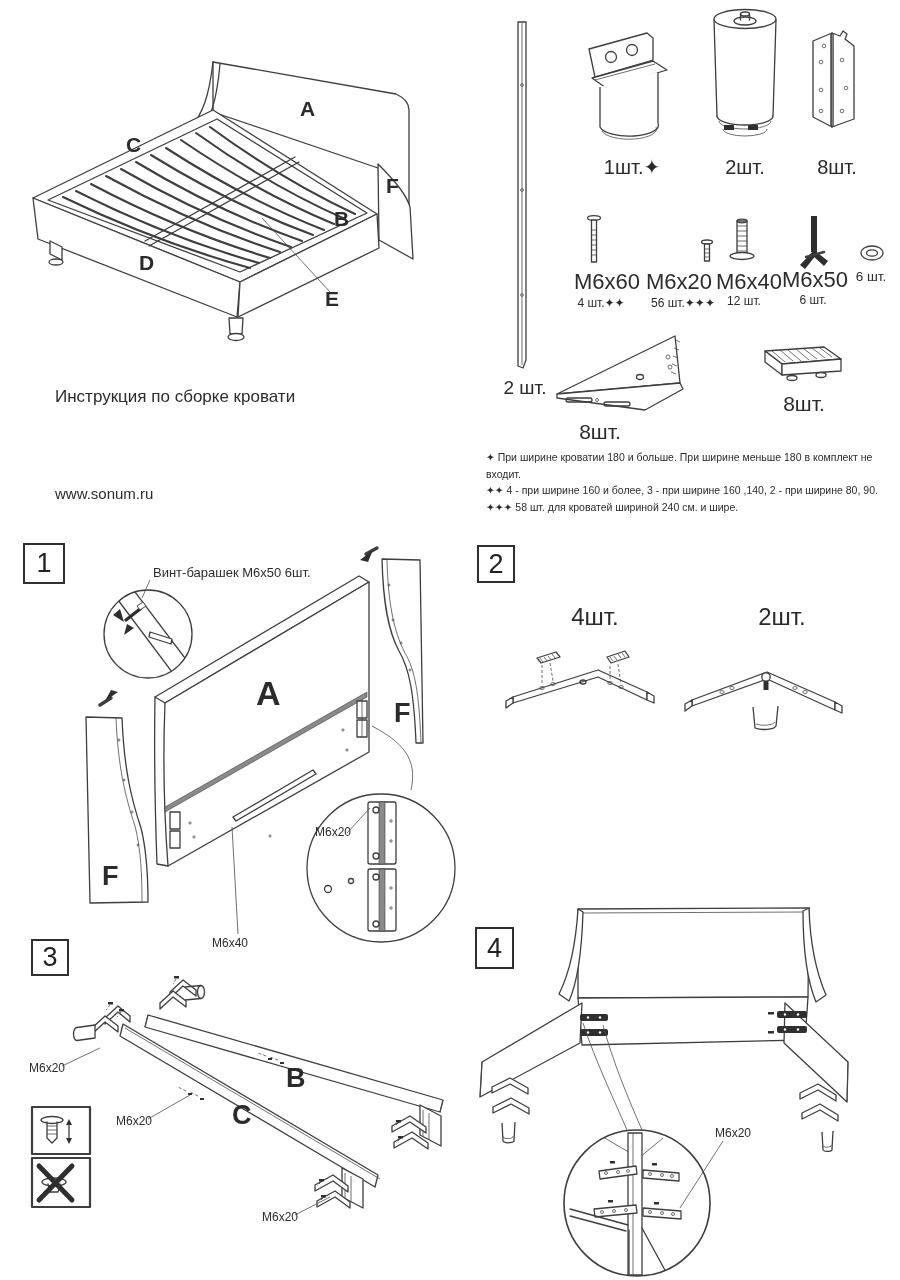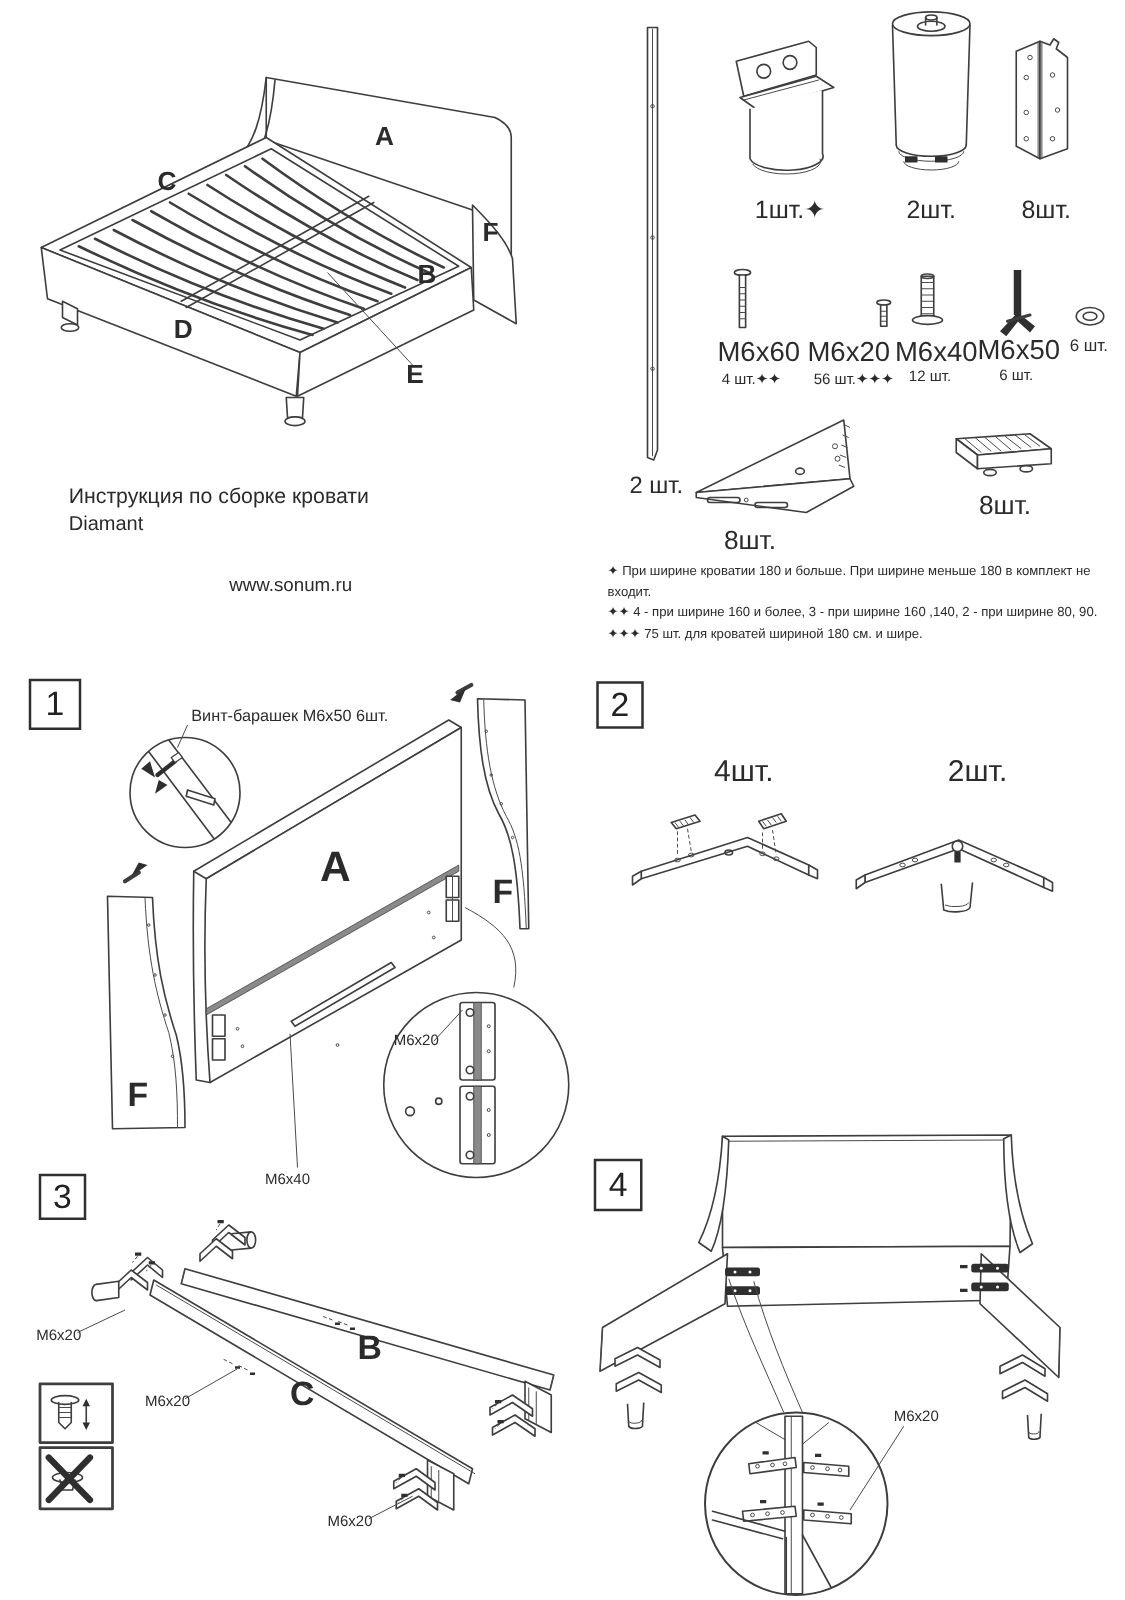--- a/index.html
+++ b/index.html
@@ -17,21 +17,21 @@
   .t12{font-size:12px;} .t13{font-size:13px;} .t14{font-size:13.5px;}
   .t19{font-size:19px;} .t20{font-size:20px;} .t21{font-size:21px;} .t22{font-size:22px;}
   .t24{font-size:24px;}
   .big{font-size:27px;font-weight:600;}
   .mid{font-size:21px;font-weight:600;}
   .numbox{position:absolute;border:2px solid #2f2f2f;background:#fff;display:flex;
           align-items:center;justify-content:center;font-size:27px;color:#222;}
   .titleblock{position:absolute;left:55px;top:386px;width:355px;}
   .titleblock .l1{font-size:17px;line-height:21px;}
   .titleblock .l2{font-size:16px;margin-top:4px;}
-  .site{position:absolute;left:55px;top:460px;width:355px;text-align:center;font-size:15px;}
+  .site{position:absolute;left:55px;top:485px;width:355px;text-align:left;font-size:15px;}
   .notes{position:absolute;left:486px;top:449px;width:410px;font-size:10.5px;line-height:16.5px;}
 </style>
 </head>
 <body>
 
 <div class="page">
 
   <svg class="abs" style="left:0;top:0" width="470" height="350" viewBox="0 0 470 350">
 
     <path class="lnw" d="M213,62 L396,94 Q409,100 409,110 L409,207 C397,191 388,180 378,168 L213,112 Z"></path>
@@ -72,21 +72,20 @@
     <text class="mid" x="300" y="116">A</text>
     <text class="mid" x="126" y="152">C</text>
     <text class="mid" x="386" y="193">F</text>
     <text class="mid" x="334" y="226">B</text>
     <text class="mid" x="139" y="270">D</text>
     <text class="mid" x="325" y="306">E</text>
   </svg>
 
   <div class="titleblock">
     <div class="l1">Инструкция по сборке кровати</div>
-    <div class="l2">Diamant</div>
   </div>
   <div class="site">www.sonum.ru</div>
 
   <svg class="abs" style="left:480px;top:0" width="420" height="450" viewBox="0 0 420 450">
 
     <g>
       <path class="lnw" d="M38,22 L46,22 L46,360 L43,368 L38,366 Z"></path>
       <path class="thin" d="M42,23 L42,365"></path>
       <circle class="thin" cx="42" cy="85" r="1.4"></circle>
         <circle class="thin" cx="42" cy="190" r="1.4"></circle>
@@ -192,21 +191,21 @@
       <path class="lnw" d="M302,364 L302,375 L361,371 L361,359 Z"></path>
       <ellipse class="lnw" cx="312" cy="378" rx="5" ry="2.5"></ellipse>
       <ellipse class="lnw" cx="341" cy="375" rx="5" ry="2.5"></ellipse>
     </g>
     <text class="t21" x="324" y="411" text-anchor="middle">8шт.</text>
   </svg>
 
   <div class="notes">
     <div>✦ При ширине кроватии 180 и больше. При ширине меньше  180 в комплект не входит.</div>
     <div>✦✦  4 - при ширине 160 и более, 3 - при ширине 160  ,140, 2 - при ширине 80, 90.</div>
-    <div>✦✦✦  75 шт. для кроватей шириной 180 см. и шире.</div>
+    <div>✦✦✦  58 шт. для кроватей шириной 240 см. и шире.</div>
   </div>
 
   <div class="numbox" style="left:23px;top:543px;width:38px;height:37px">
     <span>1</span>
   </div>
   <svg class="abs" style="left:80px;top:540px" width="380" height="420" viewBox="0 0 380 420">
     <defs>
         <clipPath id="s1c">
           <circle cx="68" cy="94" r="44"></circle>
         </clipPath>

